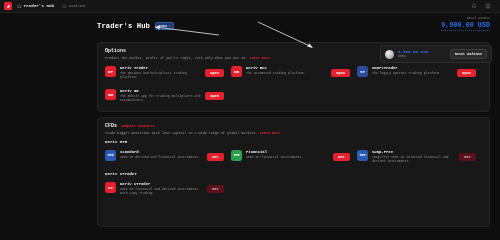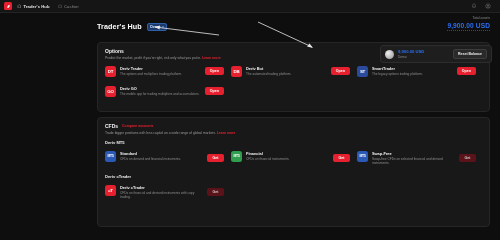--- a/index.html
+++ b/index.html
@@ -2,21 +2,21 @@
 <html><head>
 <meta charset="utf-8">
 <style>
   * { box-sizing: border-box; margin: 0; padding: 0; }
   html, body {
     width: 500px; height: 234px;
     background: #0e0e0e;
     font-family: "Liberation Sans", sans-serif;
     overflow: hidden;
   }
-  .app { position: relative; width: 500px; height: 234px; background: #0e0e0e; }
+  .app { position: relative; width: 500px; height: 234px; background: #0e0e0e; font-family: Liberation Mono, monospace; }
 
   
   .topbar {
     position: absolute; left: 0; top: 0; width: 500px; height: 13px;
     background: #151515; border-bottom: 1px solid #232323;
     display: flex; align-items: center; padding: 0 4px;
   }
   .logo {
     width: 8px; height: 8px; border-radius: 1.5px;
     background: #e6202e; margin-right: 5px;

